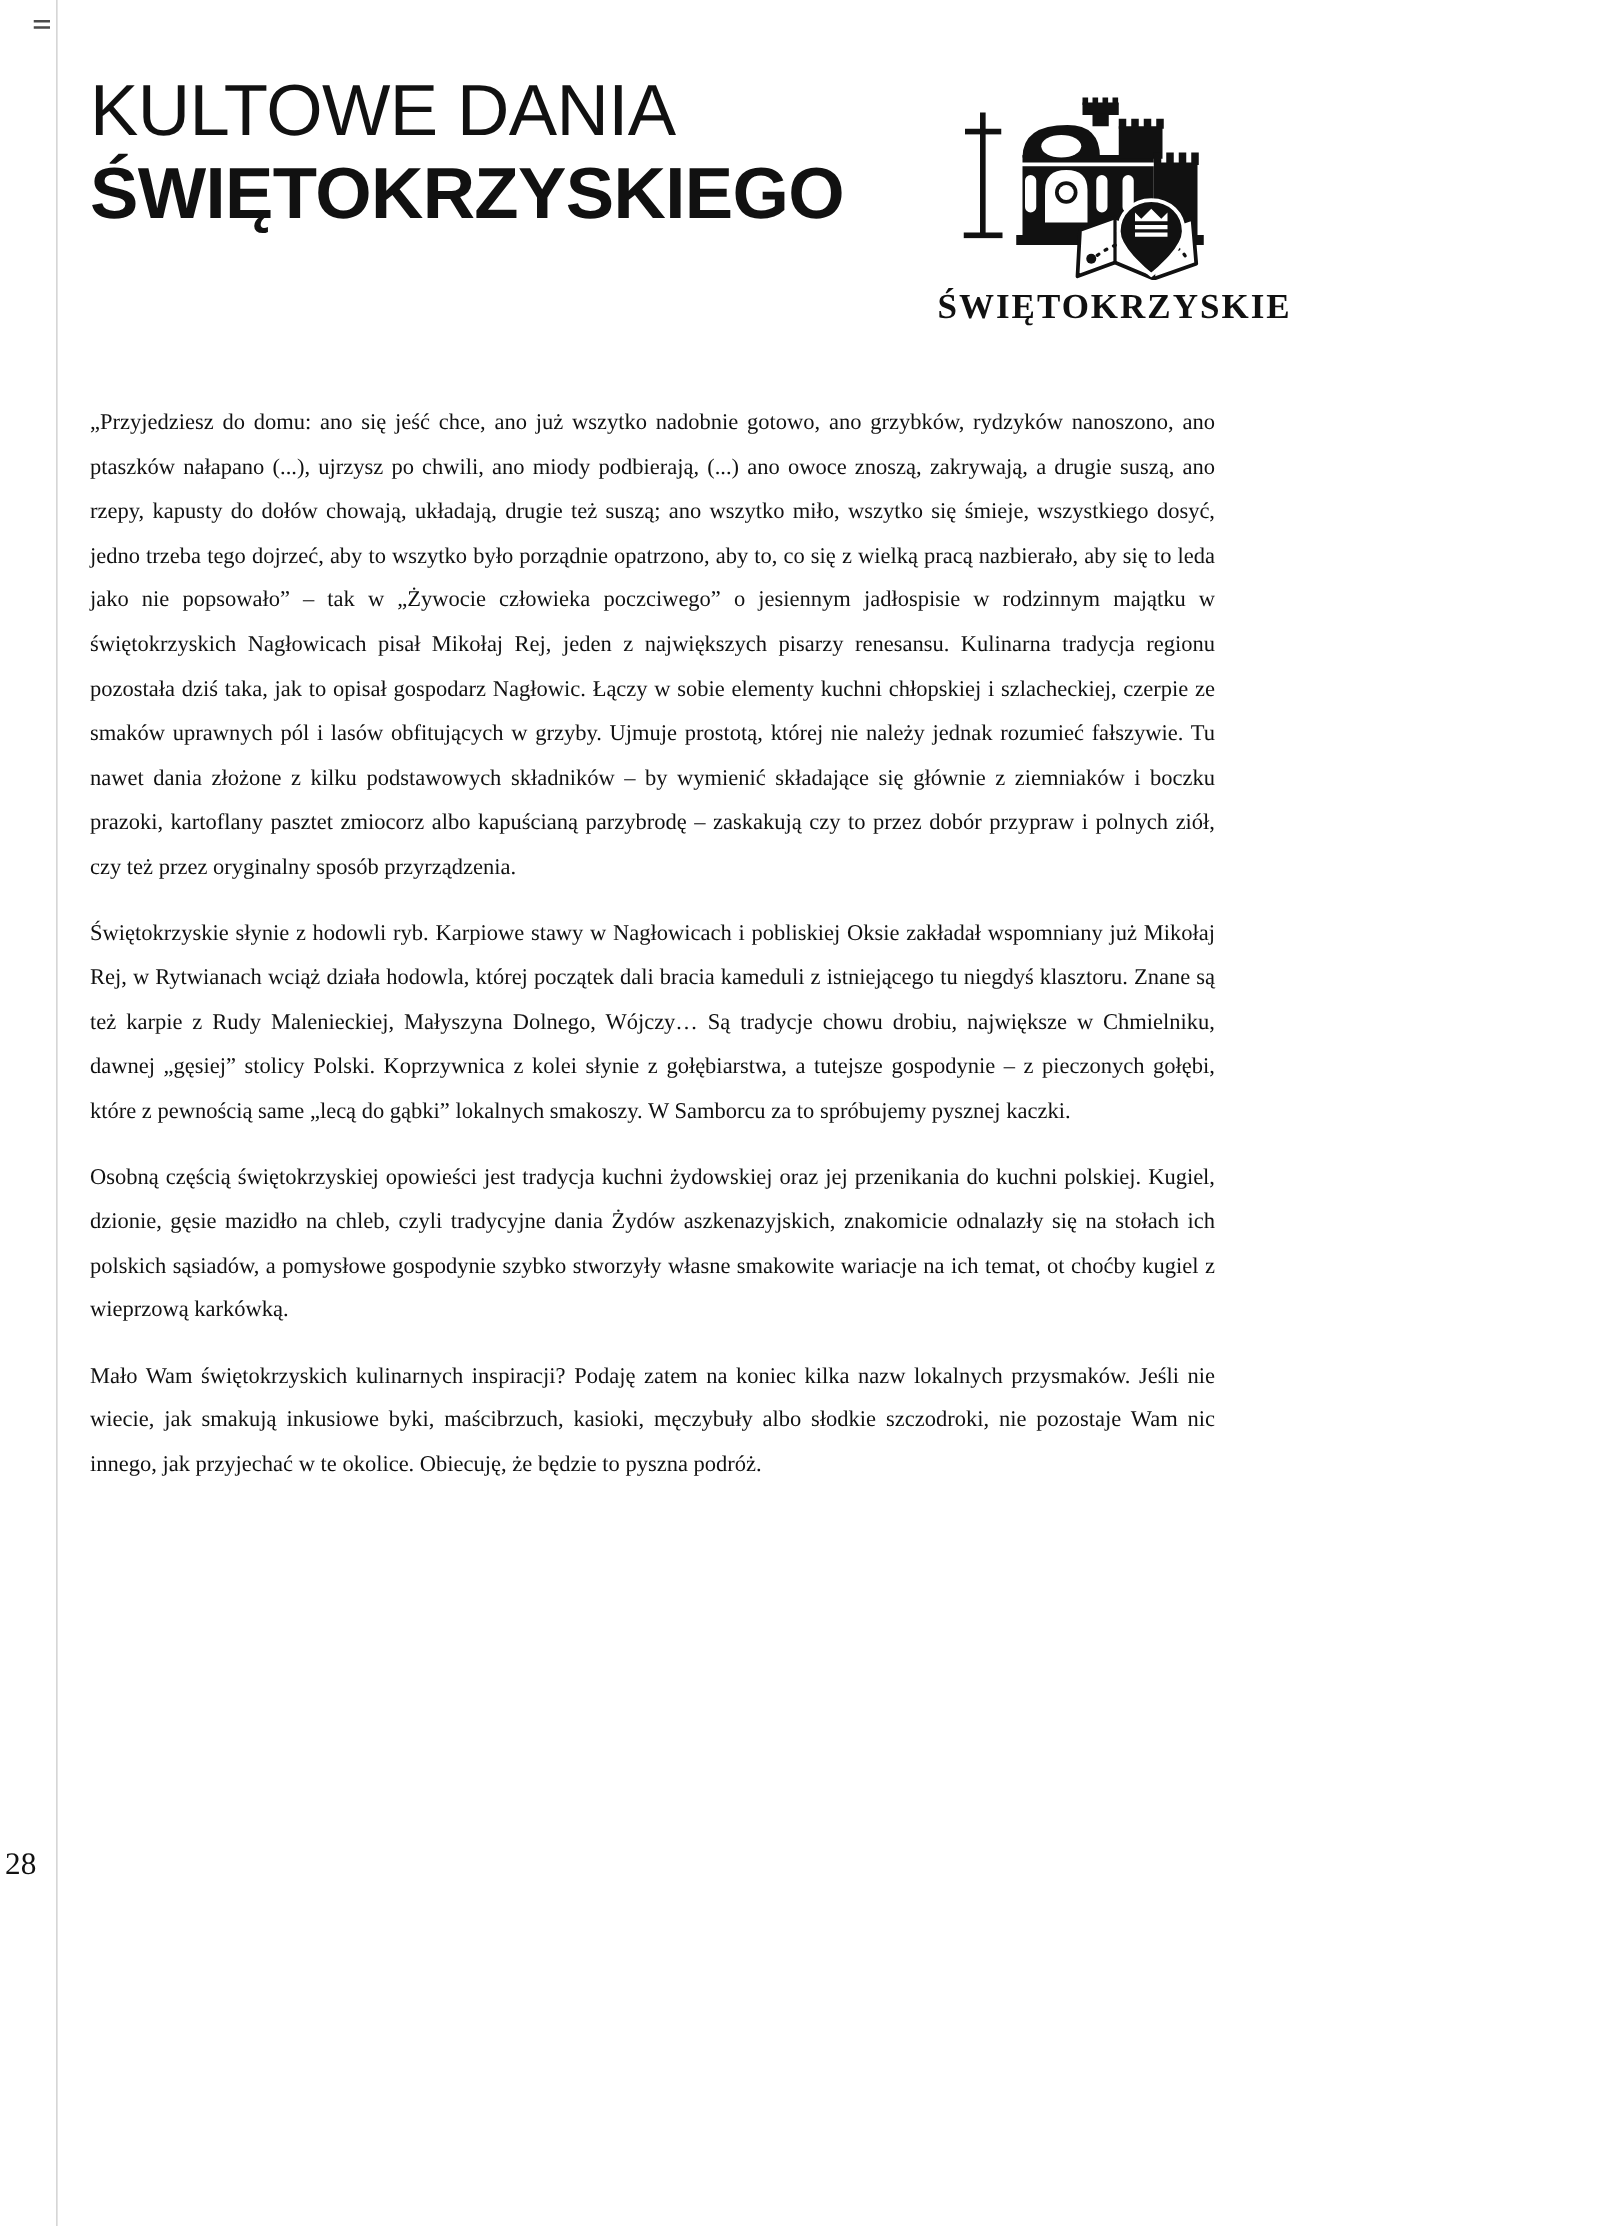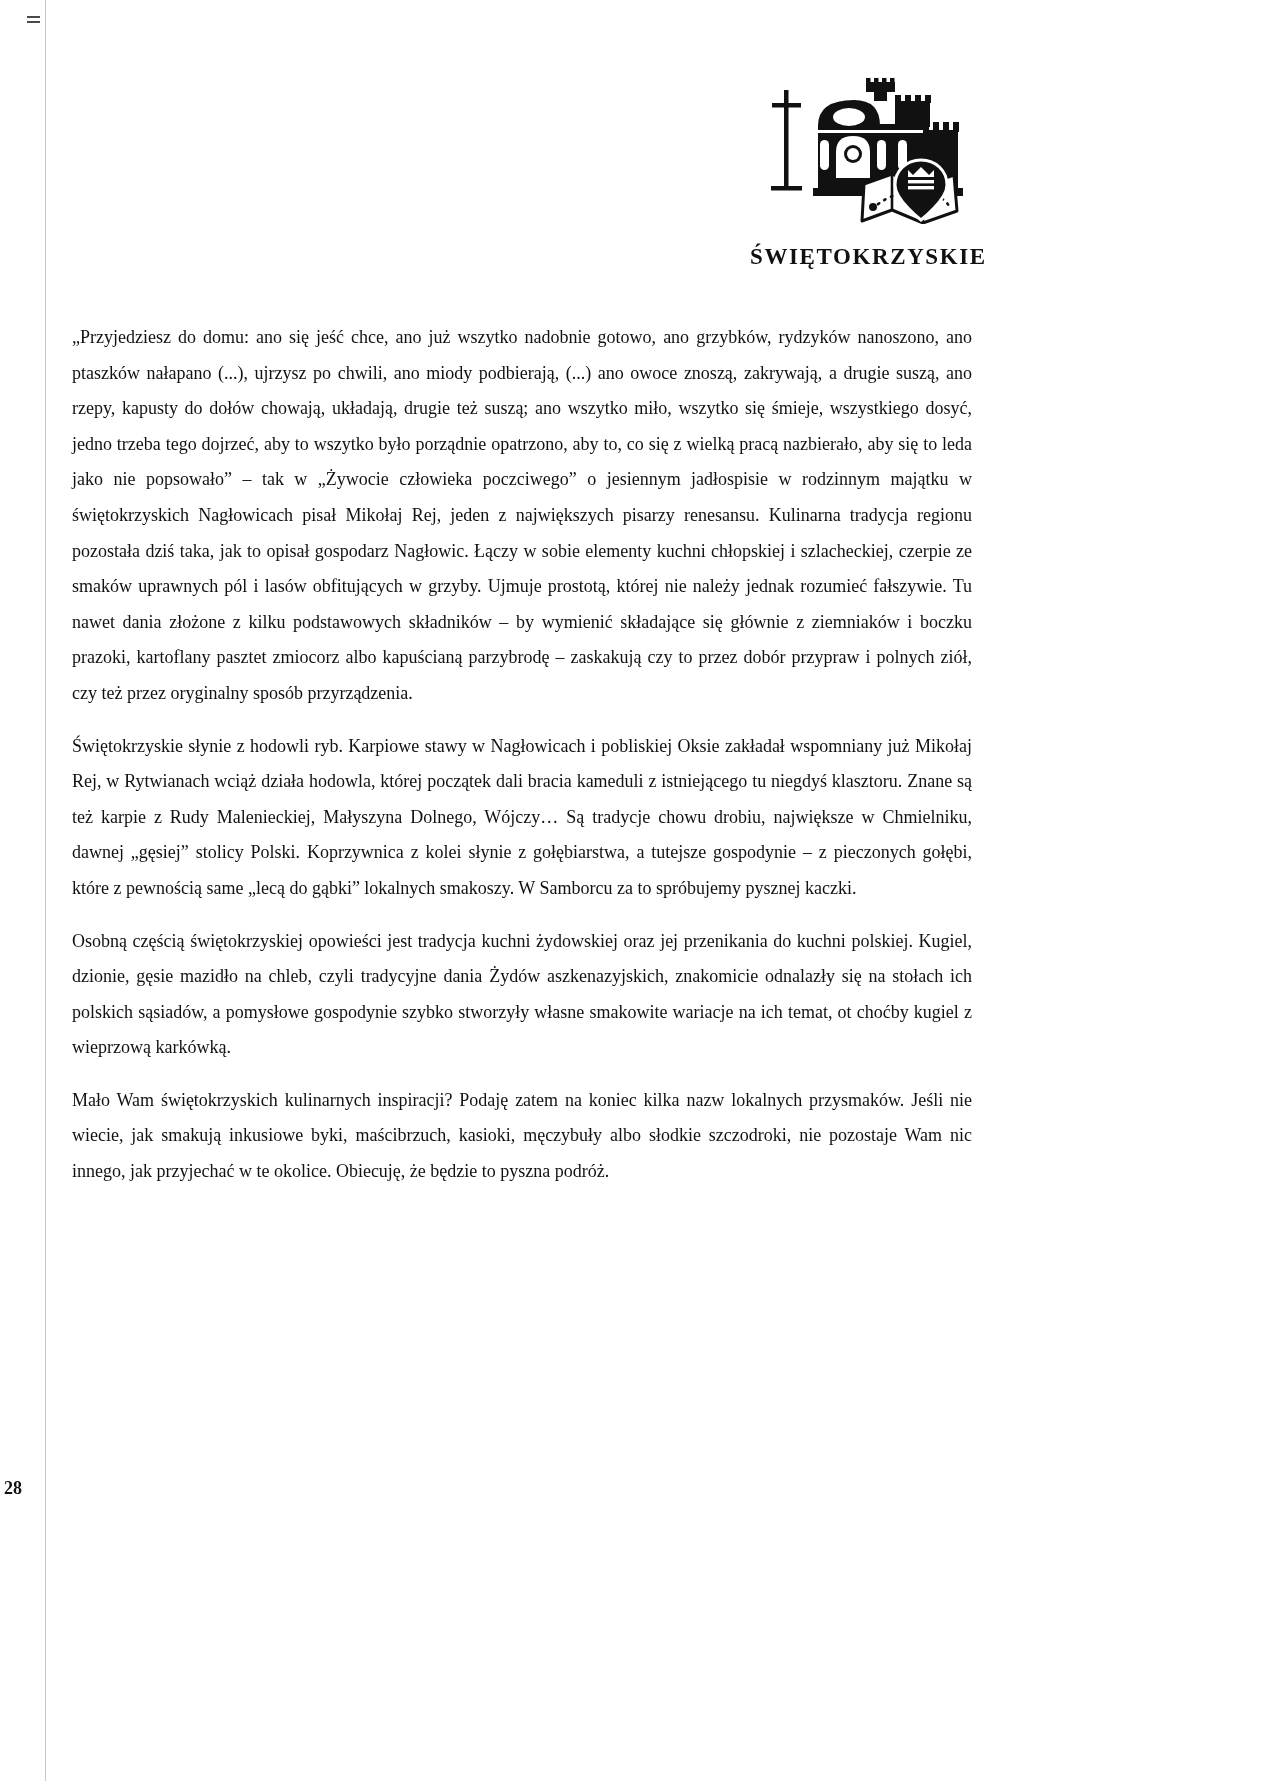--- a/index.html
+++ b/index.html
@@ -91,24 +91,24 @@
   }
   .logo-mark {
     width: 215px;
     height: 150px;
     margin: 0 auto;
     display: block;
   }
   .logo-caption {
     font-family: "Liberation Serif", "DejaVu Serif", serif;
     font-weight: 700;
-    font-size: 23px;
+    font-size: 28px;
     letter-spacing: 1.6px;
     color: #111111;
-    margin-top: 20px;
+    margin-top: 6px;
     white-space: nowrap;
   }
 
   
   .article {
     position: absolute;
     left: 72px;
     top: 320px;
     width: 900px;
   }
@@ -122,35 +122,39 @@
     hyphens: none;
   }
   .para:last-child { margin-bottom: 0; font-family: Liberation Serif, serif; }
 
   
   .folio {
     position: absolute;
     left: 4px;
     top: 1478px;
     font-family: "Liberation Serif", "DejaVu Serif", serif;
-    font-weight: 700;
-    font-size: 18px;
+    font-weight: 400;
+    font-size: 25px;
     color: #111111;
   }
 </style>
 </head>
 <body>
 
 <div class="page">
 
   <div class="crop-mark"></div>
   <div class="gutter-rule"></div>
 
   <div class="header">
 
+    <div class="title-block">
+      <div class="title-line1">KULTOWE DANIA</div>
+      <div class="title-line2">ŚWIĘTOKRZYSKIEGO</div>
+    </div>
 
     <div class="logo-wrap">
       <svg class="logo-mark" viewBox="0 0 215 150">
 
         <g fill="#111111">
           <rect x="26" y="16" width="4.5" height="100"></rect>
           <rect x="14" y="29" width="29" height="4.5"></rect>
           <rect x="13" y="112" width="31" height="4.5"></rect>
         </g>
 

